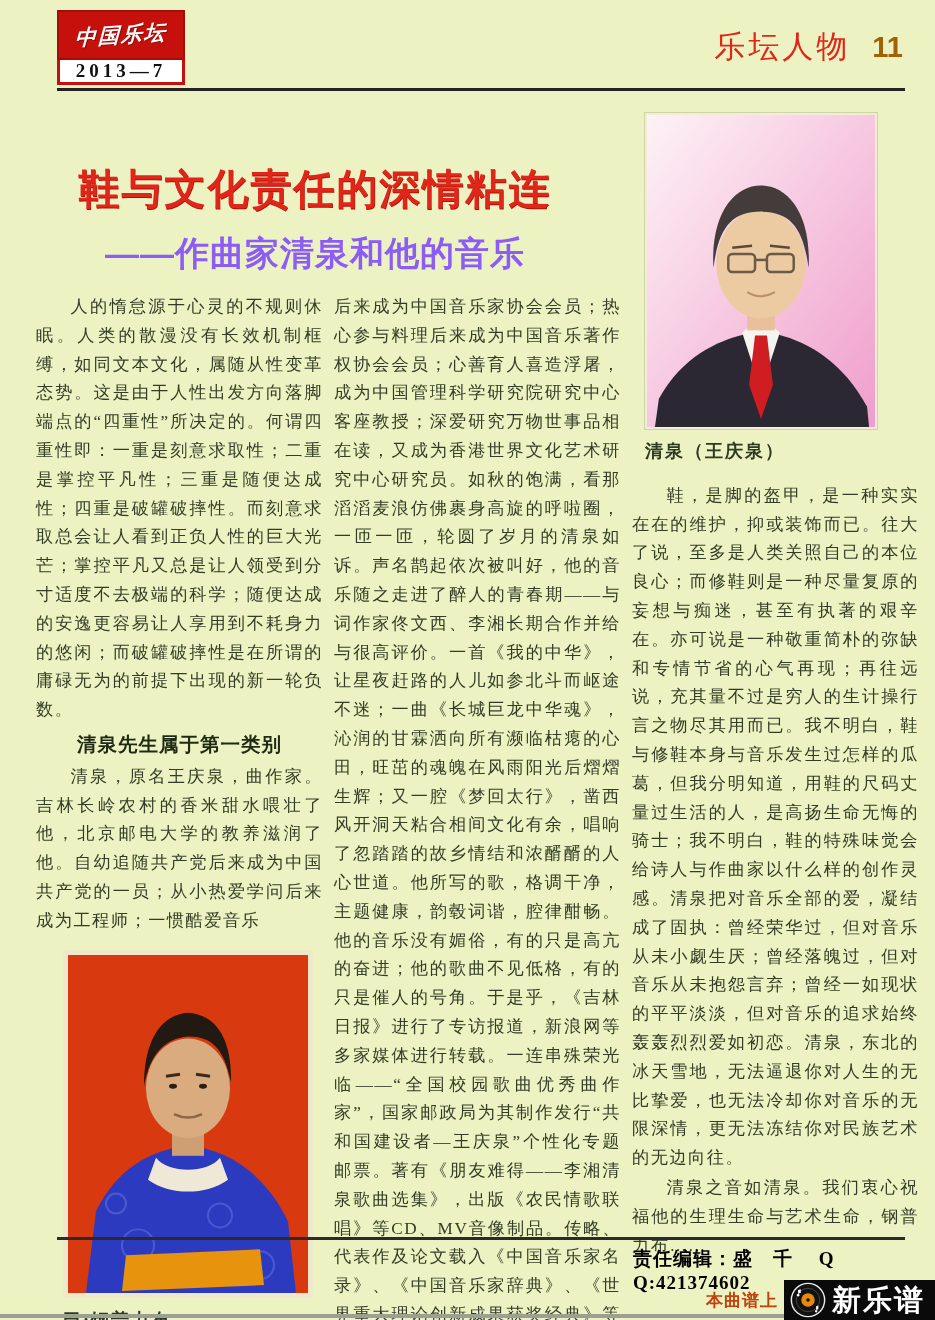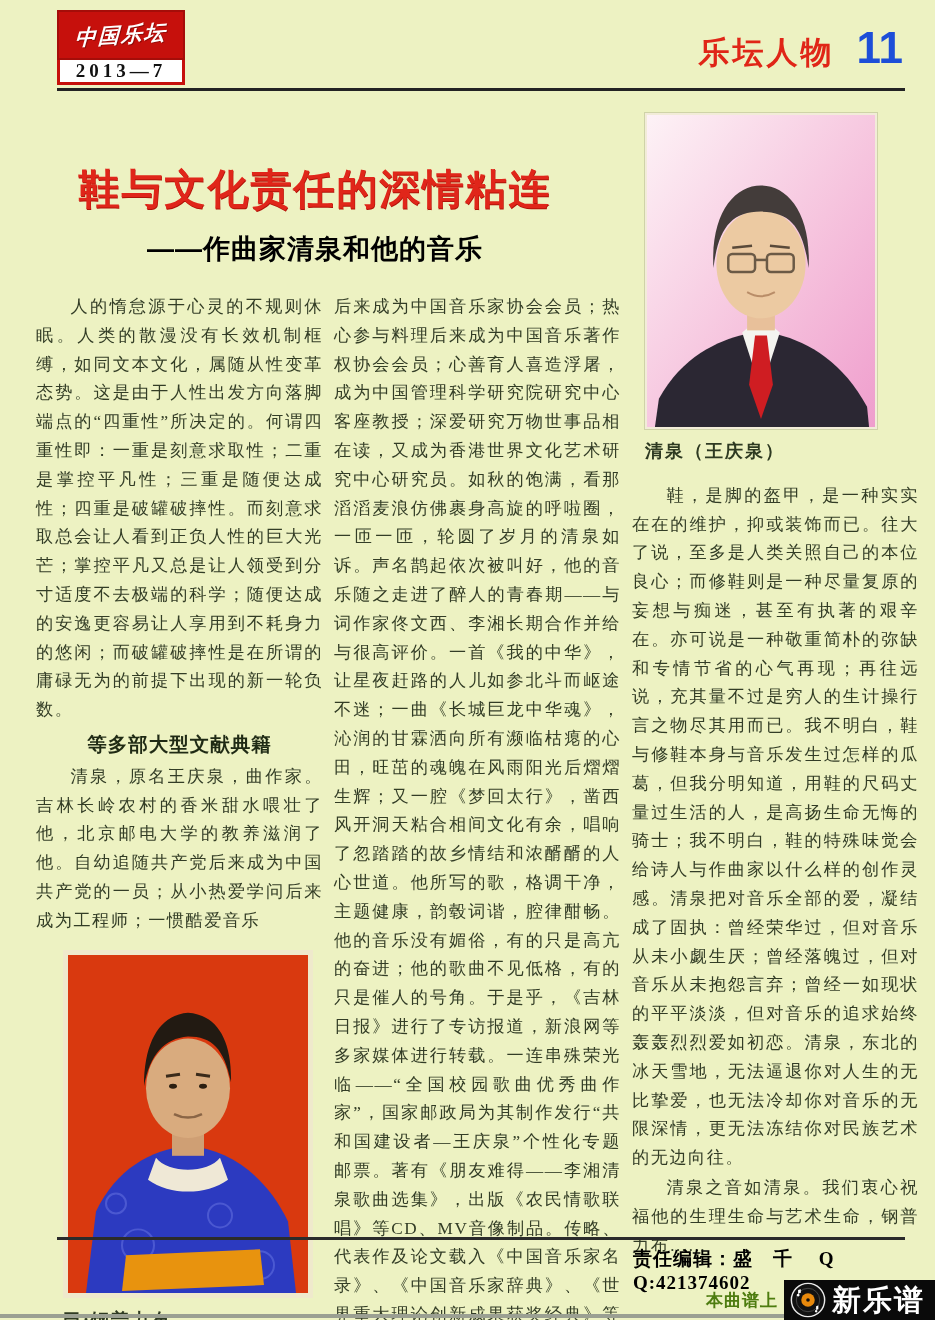--- a/index.html
+++ b/index.html
@@ -22,32 +22,32 @@
   }
   .issue-box{
     background:#ffffff;border:3px solid #c6100c;border-top:none;
     height:22px;display:flex;align-items:center;justify-content:center;
     color:#111;font-size:19px;font-weight:bold;letter-spacing:4px;
     font-family:"Liberation Serif","DejaVu Serif",serif;
   }
   .hdr-right{
     position:absolute;right:32px;top:26px;display:flex;align-items:baseline;gap:22px;
   }
-  .section-title{color:#e02617;font-size:31px;font-weight:700;letter-spacing:3px;}
-  .page-number{color:#1d4ed8;font-size:44px;font-weight:600;line-height:1;}
+  .section-title{color:#e02617;font-size:31px;font-weight:400;letter-spacing:3px;}
+  .page-number{color:#a16207;font-size:29px;font-weight:600;line-height:1;}
   .header-rule{position:absolute;left:57px;right:30px;top:88px;height:3px;background:#232323;}
 
   
   .title-wrap{position:absolute;left:30px;top:152px;width:570px;text-align:center;}
   .main-title{
     color:#e0261a;font-size:41px;font-weight:900;letter-spacing:2px;margin:10px;
     white-space:nowrap;text-shadow:0.5px 0.5px 0 #b01208;
   }
   .sub-title{
-    color:#000000;font-size:27px;font-weight:900;letter-spacing:1px;margin:14px 0 0 0;
+    color:#8b5cf6;font-size:34px;font-weight:900;letter-spacing:1px;margin:14px 0 0 0;
     white-space:nowrap;
   }
 
   
   .col{
     position:absolute;width:289px;color:#333d26;
     font-family:"Liberation Serif","DejaVu Serif",serif;
     font-size:17.2px;line-height:28.8px;text-align:justify;letter-spacing:1.5px;
   }
   .col p{margin:1px;}
@@ -78,21 +78,21 @@
   .editor-line{
     position:absolute;left:633px;top:1246px;
     font-family:"Liberation Serif","DejaVu Serif",serif;
     font-weight:bold;font-size:19px;color:#000000;letter-spacing:1px;
   }
   .bottom-edge{position:absolute;left:0;right:0;bottom:2px;height:4px;background:#9ba092;}
   .footer-strip{
     position:absolute;right:0;bottom:0;height:40px;display:flex;align-items:center;z-index:5;
   }
   .banner-pre{
-    color:#4d7c0f;font-weight:bold;font-size:17px;letter-spacing:1px;margin-right:6px;
+    color:#c2410c;font-weight:bold;font-size:17px;letter-spacing:1px;margin-right:6px;
     font-family:"Liberation Sans","DejaVu Sans",sans-serif;
   }
   .banner-black{
     background:#0a0a0a;height:40px;display:flex;align-items:center;gap:6px;padding:0 10px 0 6px;
   }
   .banner-logo-text{
     color:#fff;font-weight:900;font-size:29px;letter-spacing:2px;line-height:1;
     font-family:"Liberation Sans","DejaVu Sans",sans-serif;
   }
   .vinyl{width:36px;height:36px;display:block;}
@@ -115,21 +115,21 @@
   </div>
   <div class="header-rule"></div>
 
   <div class="title-wrap">
     <h1 class="main-title">鞋与文化责任的深情粘连</h1>
     <h2 class="sub-title">——作曲家清泉和他的音乐</h2>
   </div>
 
   <div class="col col1">
     <p class="indent">人的惰怠源于心灵的不规则休眠。人类的散漫没有长效机制框缚，如同文本文化，属随从性变革态势。这是由于人性出发方向落脚端点的“四重性”所决定的。何谓四重性即：一重是刻意求取性；二重是掌控平凡性；三重是随便达成性；四重是破罐破摔性。而刻意求取总会让人看到正负人性的巨大光芒；掌控平凡又总是让人领受到分寸适度不去极端的科学；随便达成的安逸更容易让人享用到不耗身力的悠闲；而破罐破摔性是在所谓的庸碌无为的前提下出现的新一轮负数。</p>
-    <div class="col-heading">等多部大型文献典籍</div>
+    <div class="col-heading">清泉先生属于第一类别</div>
     <p class="indent">清泉，原名王庆泉，曲作家。吉林长岭农村的香米甜水喂壮了他，北京邮电大学的教养滋润了他。自幼追随共产党后来成为中国共产党的一员；从小热爱学问后来成为工程师；一惯酷爱音乐</p>
     <figure class="photo1-fig photo2-fig">
       <svg class="photo2" viewBox="0 0 240 340" preserveAspectRatio="none">
         <rect width="240" height="340" fill="#df3b10"></rect>
         <rect width="240" height="340" fill="#c33009" opacity="0.18"></rect>
         <path d="M18,340 L28,258 C48,216 82,196 120,192 C162,196 198,222 220,268 L228,340 Z" fill="#2c3ac0"></path>
         <g stroke="#6572e0" fill="none" opacity="0.55" stroke-width="2">
           <circle cx="70" cy="292" r="16"></circle>
             <circle cx="152" cy="262" r="12"></circle>
           <circle cx="192" cy="312" r="14"></circle>

